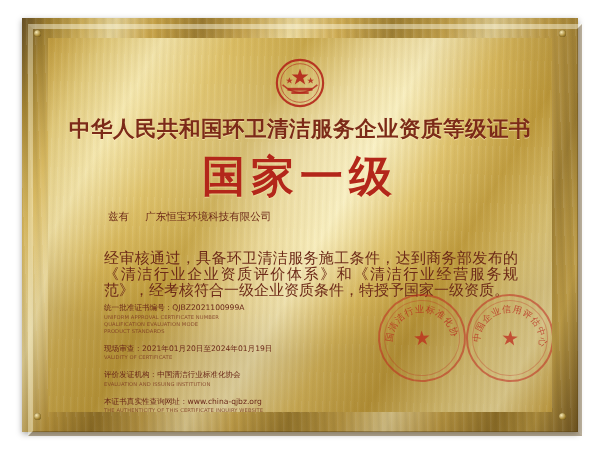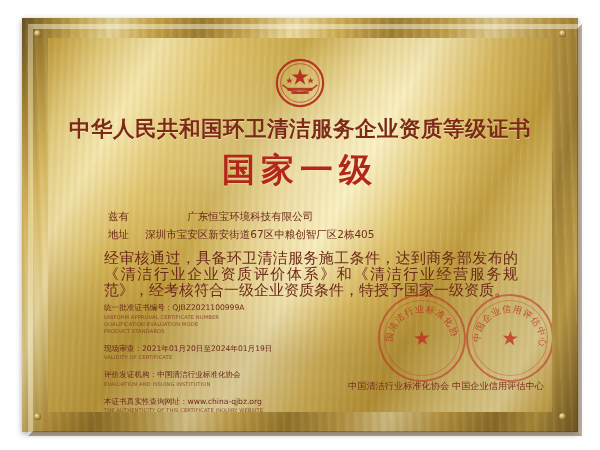--- a/index.html
+++ b/index.html
@@ -167,40 +167,40 @@
     text-shadow: 0 1px 0 rgba(255,240,190,0.6);
     white-space: nowrap;
   }
   .grade-title {
     position: absolute;
     left: 0;
     right: 0;
     top: 110px;
     text-align: center;
     font-family: "DejaVu Serif", "Liberation Serif", serif;
-    font-size: 33px;
+    font-size: 43px;
     font-weight: bold;
     letter-spacing: 6px;
     color: #b3261a;
     text-shadow: 0 1px 1px rgba(255,235,180,0.55);
   }
 
   
   .row {
     position: absolute;
     left: 60px;
     right: 34px;
     font-size: 10.5px;
     color: #6d2a18;
     white-space: nowrap;
   }
   .row .lbl { display: inline-block; width: 34px; }
   .row-name { top: 172px; }
   .row-addr { top: 190px; }
-  .row .val-b { display: inline-block; min-width: 210px; text-align: center; }
+  .row .val-b { display: inline-block; min-width: 210px; }
 
   
   .body-text {
     position: absolute;
     left: 56px;
     right: 34px;
     top: 212px;
     font-size: 15px;
     line-height: 16px;
     color: #6d2a18;
@@ -330,24 +330,20 @@
       </svg>
 
       <div class="main-title">中华人民共和国环卫清洁服务企业资质等级证书</div>
       <div class="grade-title">国家一级</div>
 
       <div class="row row-name">
         <span class="lbl">兹有</span>
         <span class="val-b">广东恒宝环境科技有限公司</span>
       </div>
 
-      <div class="row row-addr">
-        <span class="lbl">地址</span>
-        <span class="val-b">深圳市宝安区新安街道67区中粮创智厂区2栋405</span>
-      </div>
 
       <div class="body-text">经审核通过，具备环卫清洁服务施工条件，达到商务部发布的《清洁行业企业资质评价体系》和《清洁行业经营服务规范》，经考核符合一级企业资质条件，特授予国家一级资质。</div>
 
       <div class="details">
         <div class="line sep">统一批准证书编号：QJBZ2021100999A</div>
         <span class="en">UNIFORM APPROVAL CERTIFICATE NUMBER</span>
 
         <span class="en">QUALIFICATION EVALUATION MODE</span>
 
         <span class="en">PRODUCT STANDARDS</span>
@@ -375,17 +371,16 @@
       <div class="seal seal-2">
         <svg class="seal-arc" viewBox="0 0 84 84">
           <defs>
               <path id="arc2" d="M 12 46 A 30 30 0 0 1 72 46"></path>
             </defs>
           <text><textPath href="#arc2" startOffset="50%" text-anchor="middle">中国企业信用评估中心</textPath></text>
         </svg>
         <span class="seal-star">★</span>
       </div>
 
-      <div class="issuer">中国清洁行业标准化协会 中国企业信用评估中心</div>
 
     </div>
   </div>
 </div>
 
 </body></html>

